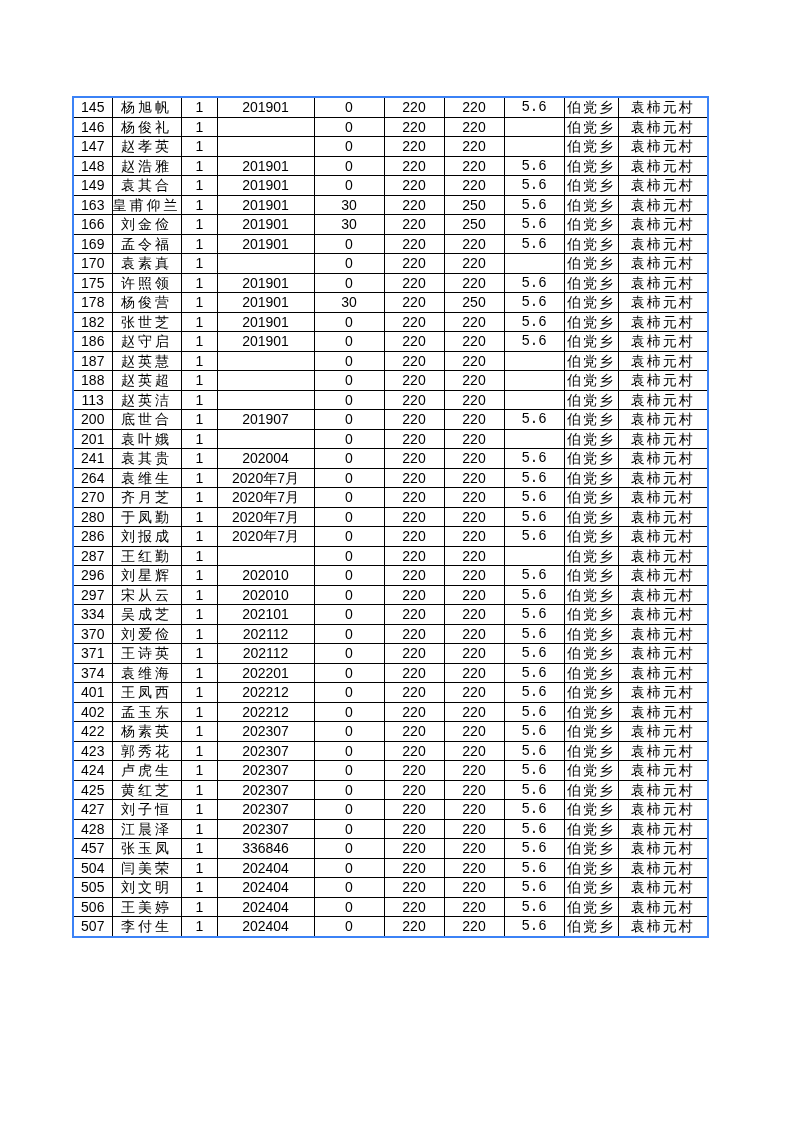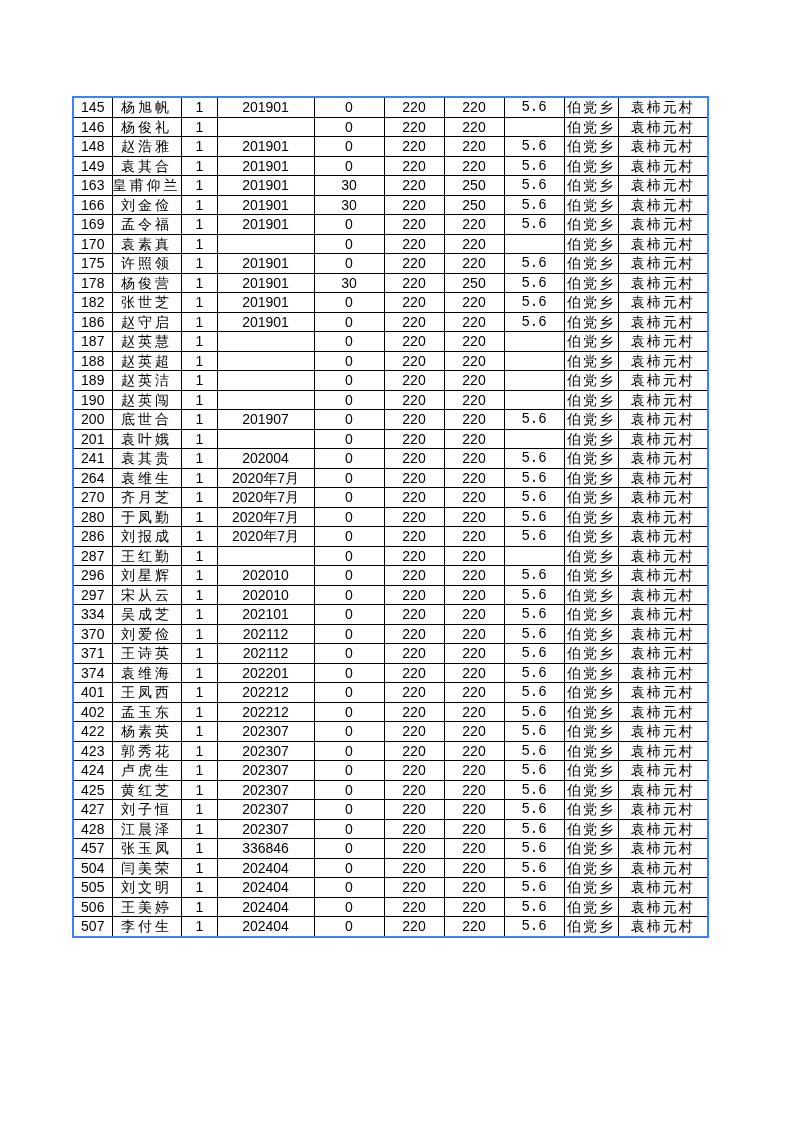--- a/index.html
+++ b/index.html
@@ -65,20 +65,32 @@
       <td class="num c-count">1</td>
       <td class="num"></td>
       <td class="num">0</td>
       <td class="num">220</td>
       <td class="num">220</td>
       <td class="dec"></td>
       <td class="cjk">伯党乡</td>
       <td class="cjk">袁柿元村</td>
     </tr>
       <tr style="">
+      <td class="num c-id">147</td>
+      <td class="cjk c-name">赵孝英</td>
+      <td class="num c-count">1</td>
+      <td class="num"></td>
+      <td class="num">0</td>
+      <td class="num">220</td>
+      <td class="num">220</td>
+      <td class="dec"></td>
+      <td class="cjk">伯党乡</td>
+      <td class="cjk">袁柿元村</td>
+    </tr>
+      <tr style="">
       <td class="num c-id">148</td>
       <td class="cjk c-name">赵浩雅</td>
       <td class="num c-count">1</td>
       <td class="num">201901</td>
       <td class="num">0</td>
       <td class="num">220</td>
       <td class="num">220</td>
       <td class="dec">5.6</td>
       <td class="cjk">伯党乡</td>
       <td class="cjk">袁柿元村</td>
@@ -209,34 +221,22 @@
       <td class="num c-count">1</td>
       <td class="num"></td>
       <td class="num">0</td>
       <td class="num">220</td>
       <td class="num">220</td>
       <td class="dec"></td>
       <td class="cjk">伯党乡</td>
       <td class="cjk">袁柿元村</td>
     </tr>
       <tr style="">
-      <td class="num c-id">189</td>
+      <td class="num c-id">113</td>
       <td class="cjk c-name">赵英洁</td>
-      <td class="num c-count">1</td>
-      <td class="num"></td>
-      <td class="num">0</td>
-      <td class="num">220</td>
-      <td class="num">220</td>
-      <td class="dec"></td>
-      <td class="cjk">伯党乡</td>
-      <td class="cjk">袁柿元村</td>
-    </tr>
-      <tr style="">
-      <td class="num c-id">190</td>
-      <td class="cjk c-name">赵英闯</td>
       <td class="num c-count">1</td>
       <td class="num"></td>
       <td class="num">0</td>
       <td class="num">220</td>
       <td class="num">220</td>
       <td class="dec"></td>
       <td class="cjk">伯党乡</td>
       <td class="cjk">袁柿元村</td>
     </tr>
       <tr style="">

